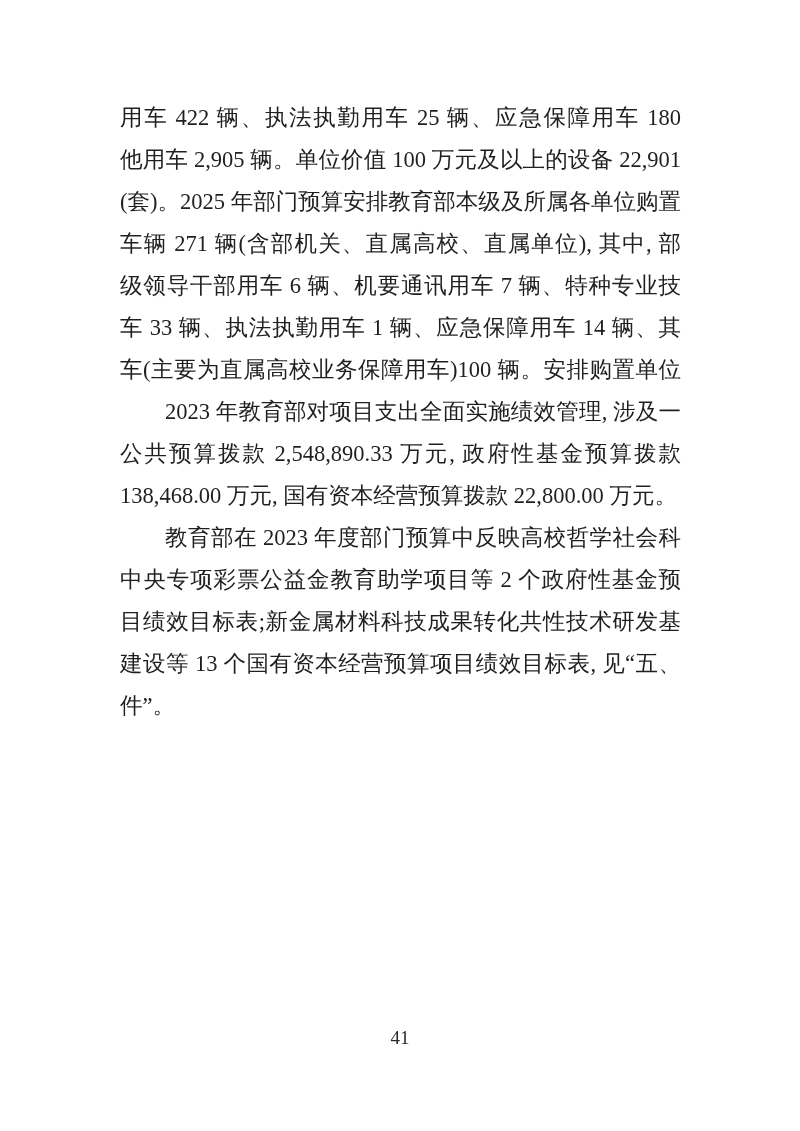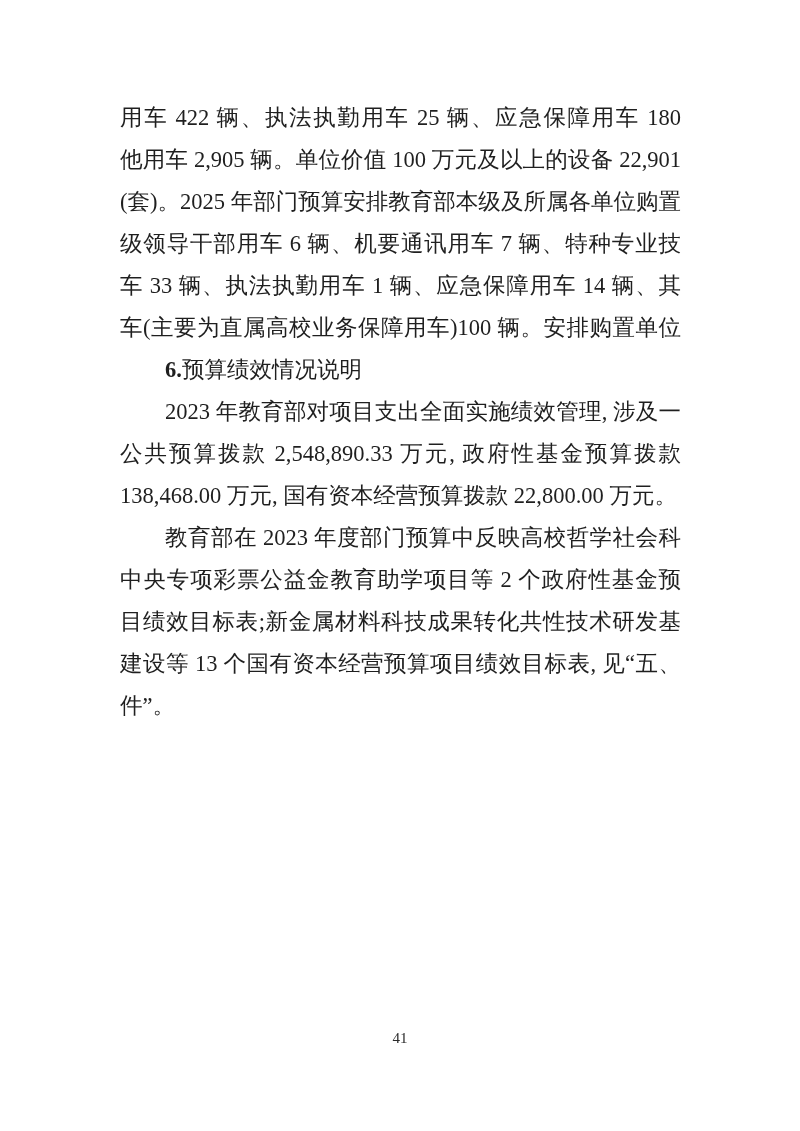--- a/index.html
+++ b/index.html
@@ -39,37 +39,37 @@
   }
   .bold-num {
     font-weight: bold;
   }
   .page-number {
     position: absolute;
     top: 1028px;
     left: 0;
     width: 100%;
     text-align: center;
-    font-size: 15px;
+    font-size: 19px;
     line-height: 20px;
     color: #2a2a2a;
   }
 </style>
 </head>
 <body>
 
 <div class="page" style="background: rgb(255, 255, 255); color: rgb(31, 31, 31);">
   <div class="content">
       <div class="line">用车 422 辆、执法执勤用车 25 辆、应急保障用车 180 辆、其</div>
       <div class="line">他用车 2,905 辆。单位价值 100 万元及以上的设备 22,901 台</div>
       <div class="line">(套)。2025 年部门预算安排教育部本级及所属各单位购置</div>
+      <div class="line">车辆 271 辆(含部机关、直属高校、直属单位), 其中, 部</div>
       <div class="line">级领导干部用车 6 辆、机要通讯用车 7 辆、特种专业技术用</div>
       <div class="line">车 33 辆、执法执勤用车 1 辆、应急保障用车 14 辆、其他用</div>
       <div class="line">车(主要为直属高校业务保障用车)100 辆。安排购置单位</div>
-      <div class="line indent last"><span class="bold-num">6.</span>预算绩效情况说明</div>
       <div class="line indent">2023 年教育部对项目支出全面实施绩效管理, 涉及一般</div>
       <div class="line">公共预算拨款 2,548,890.33 万元, 政府性基金预算拨款</div>
       <div class="line last">138,468.00 万元, 国有资本经营预算拨款 22,800.00 万元。</div>
       <div class="line indent">教育部在 2023 年度部门预算中反映高校哲学社会科学</div>
       <div class="line">中央专项彩票公益金教育助学项目等 2 个政府性基金预算项</div>
       <div class="line">目绩效目标表;新金属材料科技成果转化共性技术研发基地</div>
       <div class="line">建设等 13 个国有资本经营预算项目绩效目标表, 见“五、附</div>
       <div class="line last">件”。</div>
     </div>
   <div class="page-number">41</div>

